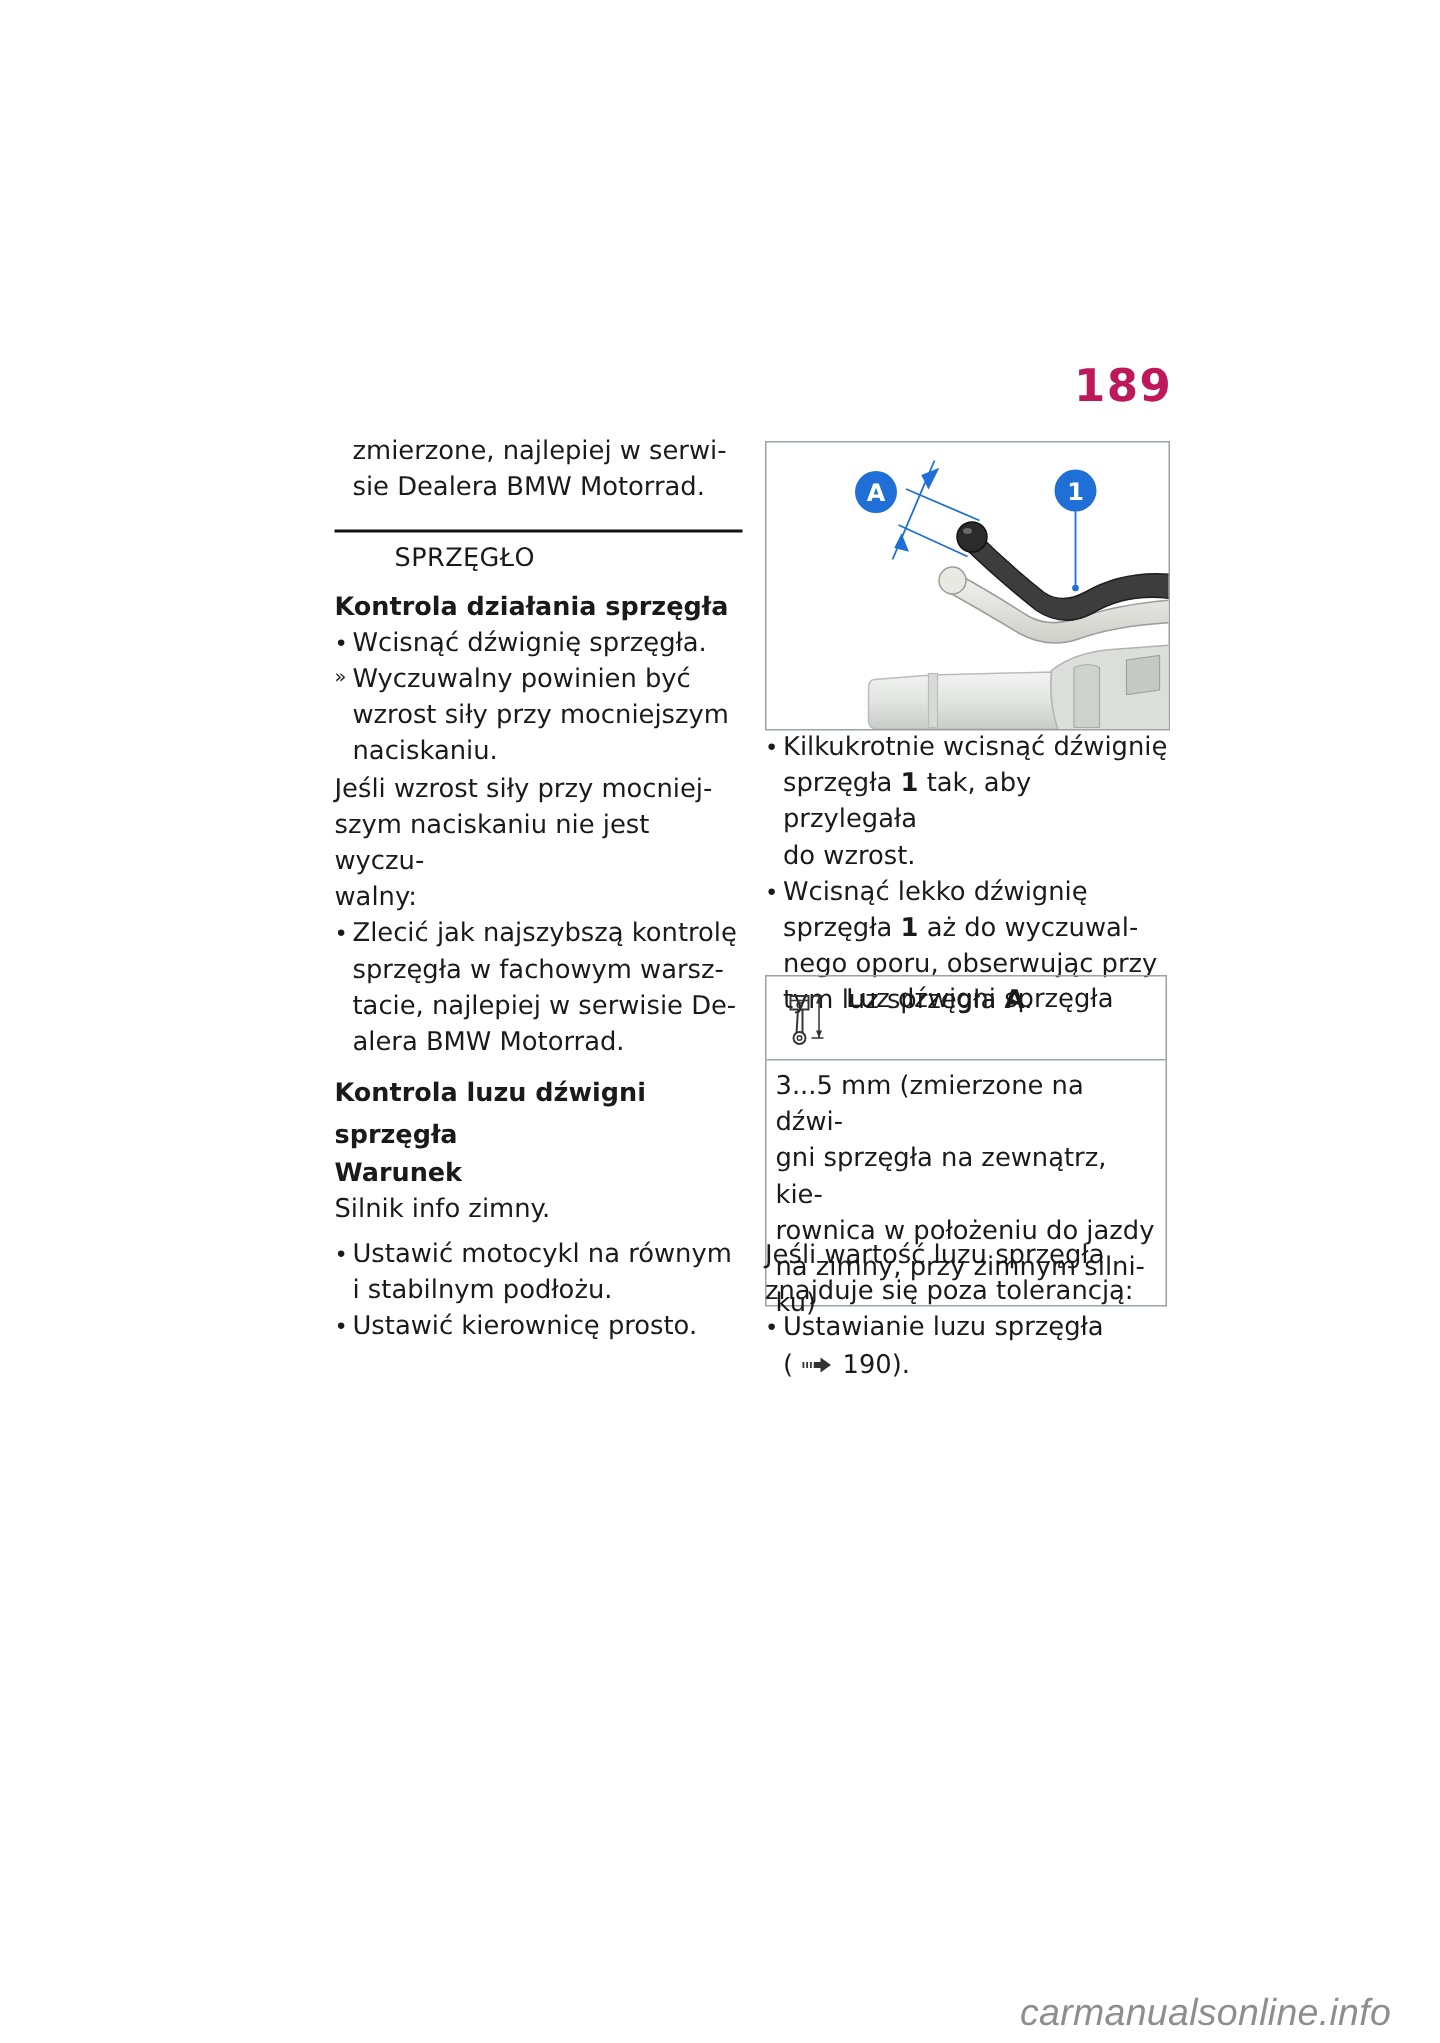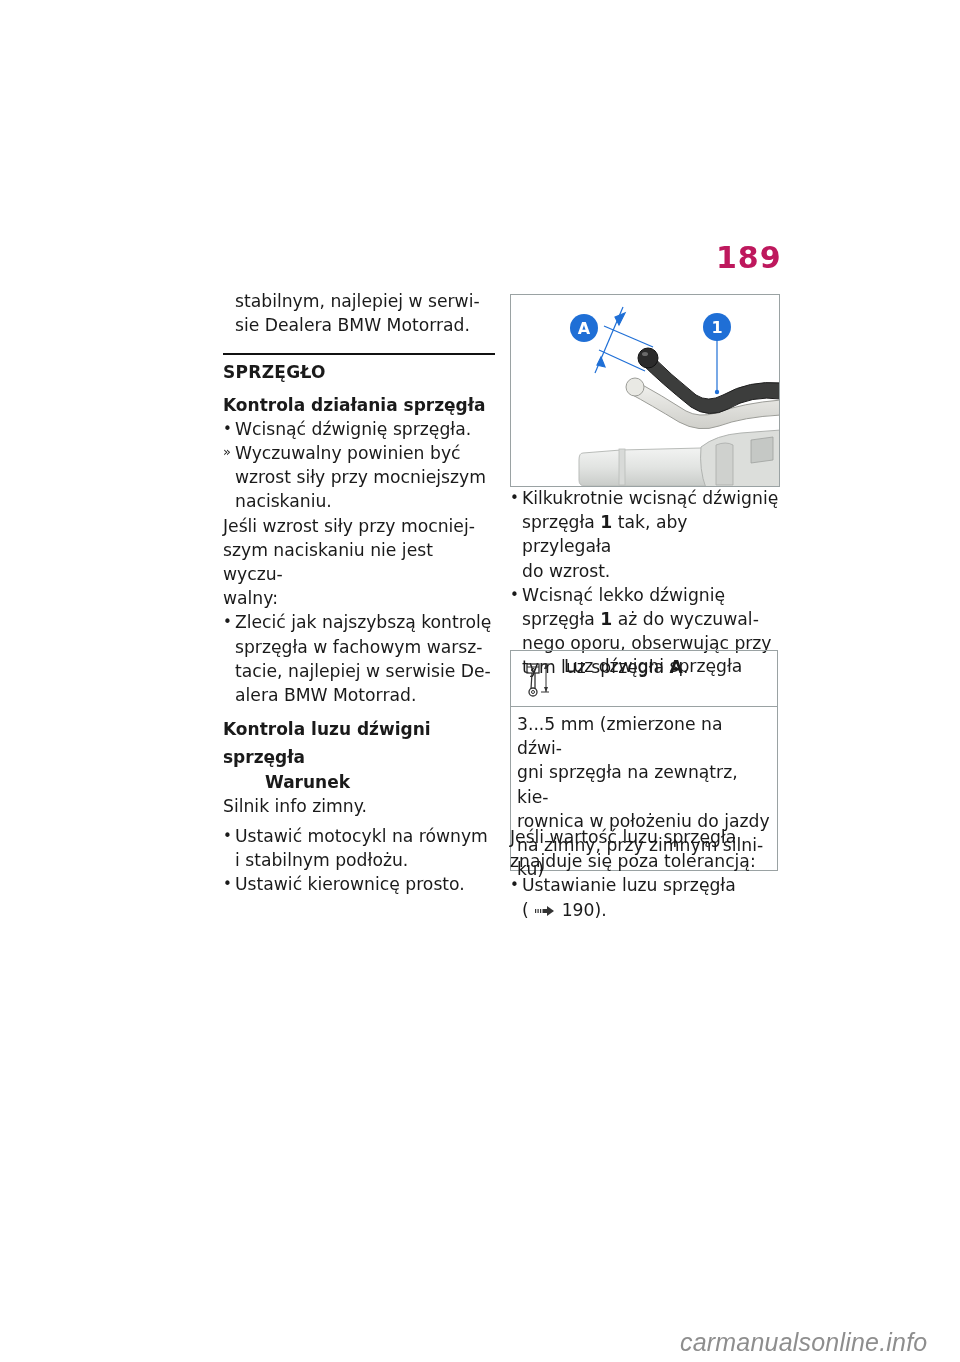--- a/index.html
+++ b/index.html
@@ -14,23 +14,23 @@
   .col { position: absolute; font-size: 17.2px; line-height: 24.2px; }
   .col-left { left: 223px; top: 289px; width: 272px; }
   .col-right { left: 510px; top: 486px; width: 272px; }
   .indent { padding-left: 12px; }
   .bullet { position: relative; padding-left: 12px; }
   .bullet::before { content: "•"; position: absolute; left: 0; top: 0; font-size: 15px; }
   .result { position: relative; padding-left: 12px; }
   .result .mark { position: absolute; left: 0; top: -1px; font-size: 13px; }
 
   .rule { height: 2px; background: #111; margin: 16px 0 5px 0; }
-  .h1 { font-weight: bold; font-size: 17px; letter-spacing: 0.3px; margin-bottom: 8px; }
+  .h1 { font-weight: normal; font-size: 17px; letter-spacing: 0.3px; margin-bottom: 8px; margin-left: 40px; }
   .h2 { font-weight: bold; font-size: 17px; }
-  .h3 { font-weight: bold; font-size: 17px; margin-left: 42px; }
+  .h3 { font-weight: bold; font-size: 17px; }
   .gap { height: 10px; }
   .gap-s { height: 6px; }
 
   .figure {
     position: absolute; left: 510px; top: 294px; width: 270px; height: 193px;
     border: 1.5px solid #9aa2a3; background: #fff; overflow: hidden;
   }
 
   .spec-table {
     position: absolute; left: 510px; top: 650px; width: 268px; height: 221px;
@@ -50,21 +50,21 @@
     font-family: "Liberation Sans", sans-serif; font-size: 25px; color: #8e8e8e; letter-spacing: 0.2px; font-style: italic;
   }
 </style>
 </head>
 <body>
 
 <div class="page-number">189</div>
 
 <div class="col col-left">
   <div class="indent">
-    <div>stabilnym, najlepiej w serwi-</div>
+    <div>zmierzone, najlepiej w serwi-</div>
     <div>sie Dealera BMW Motorrad.</div>
   </div>
 
   <div class="rule"></div>
   <div class="h1">SPRZĘGŁO</div>
 
   <div class="h2">Kontrola działania sprzęgła</div>
   <div class="bullet">Wcisnąć dźwignię sprzęgła.</div>
   <div class="result">
     <span class="mark">»</span>

